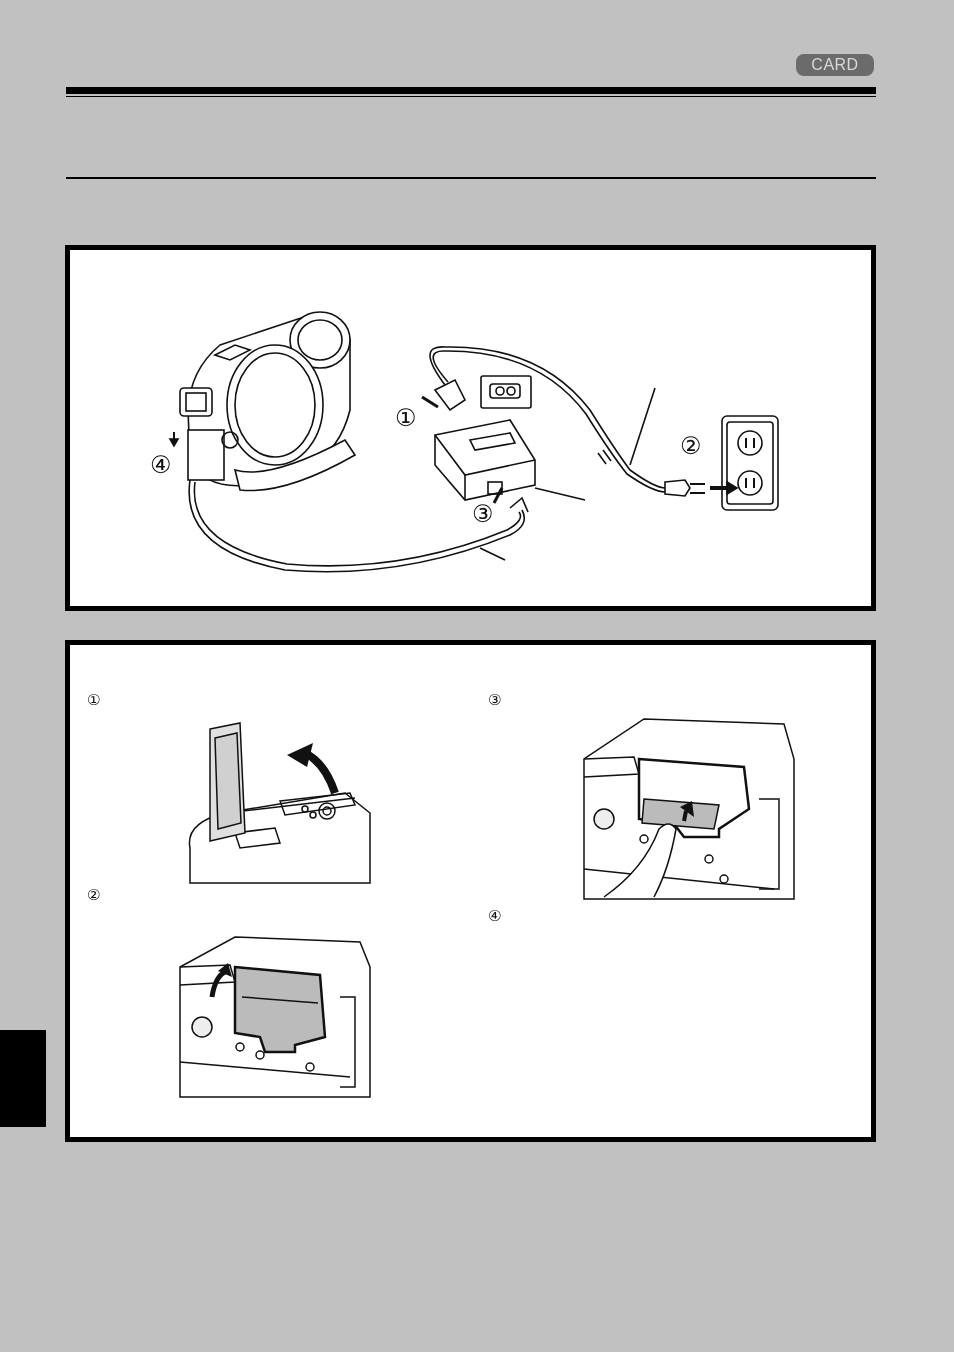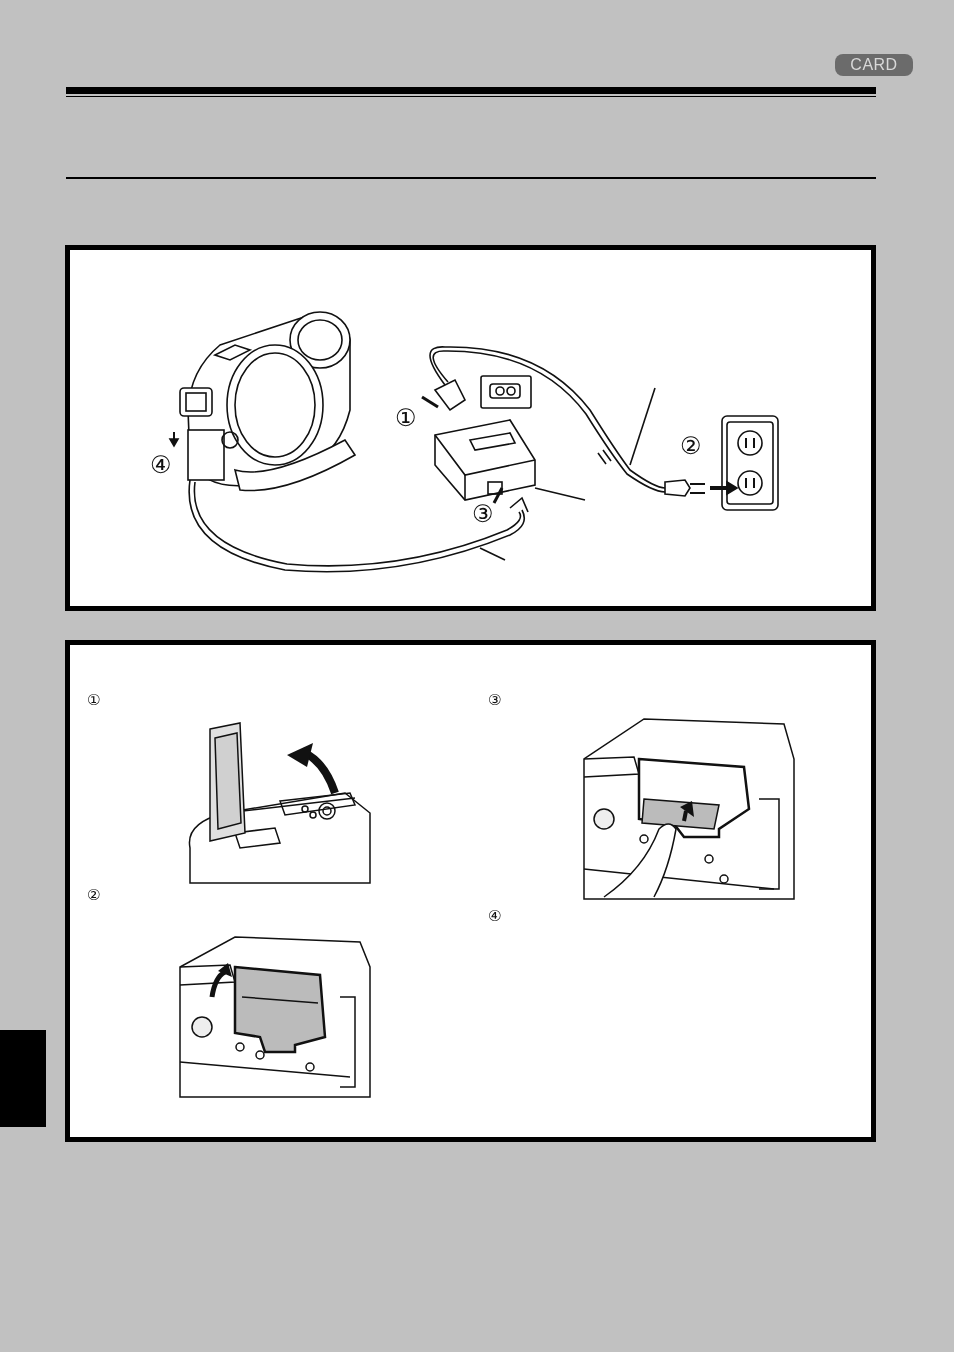--- a/index.html
+++ b/index.html
@@ -3,21 +3,21 @@
 <meta charset="utf-8">
 <style>
   html, body { margin:0; padding:0; }
   body {
     width:954px; height:1352px; background:#c1c1c1; position:relative; overflow:hidden;
     font-family:"Liberation Sans", sans-serif;
   }
   .badge {
     position:absolute; left:796px; top:54px; width:78px; height:22px;
     background:#6b6b6b; border-radius:8px; color:#d8d8d8;
-    font-size:16px; line-height:22px; text-align:center; letter-spacing:0.5px;margin-left:39px;
+    font-size:16px; line-height:22px; text-align:center; letter-spacing:0.5px;
   }
   .rule-thick { position:absolute; left:66px; top:87px; width:810px; height:7px; background:#000; }
   .rule-thin  { position:absolute; left:66px; top:96px; width:810px; height:1px; background:#000; }
   .rule-mid   { position:absolute; left:66px; top:177px; width:810px; height:2px; background:#000; }
   .panel {
     position:absolute; background:#fff; border:5px solid #000; box-sizing:border-box;
   }
   .panel1 { left:65px; top:245px; width:811px; height:366px; }
   .panel2 { left:65px; top:640px; width:811px; height:502px; }
   .side-tab { position:absolute; left:0; top:1030px; width:46px; height:97px; background:#000; }

